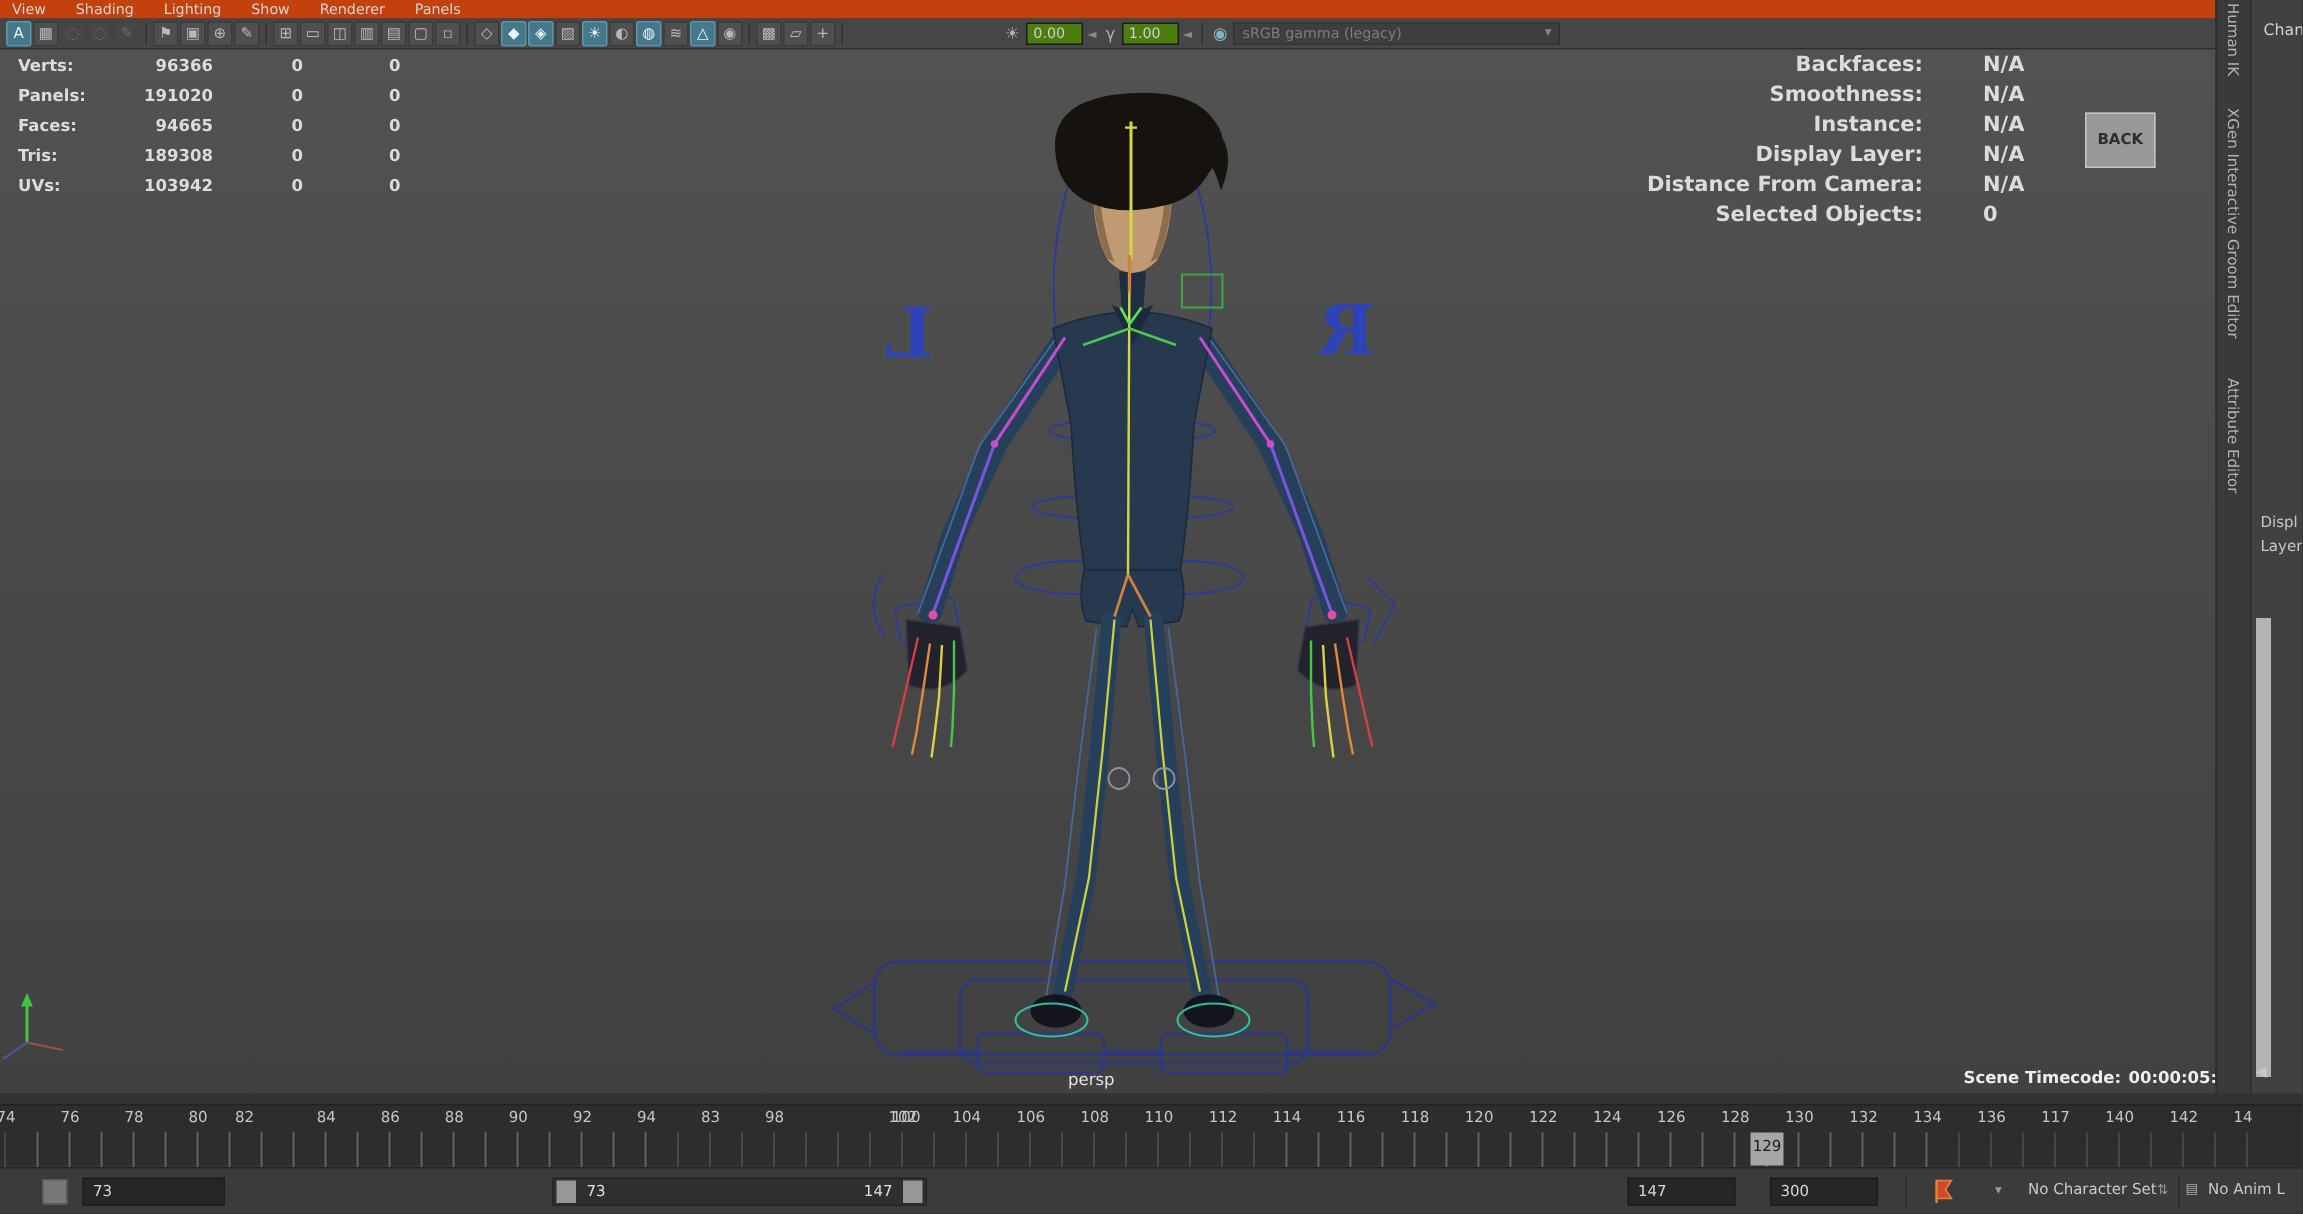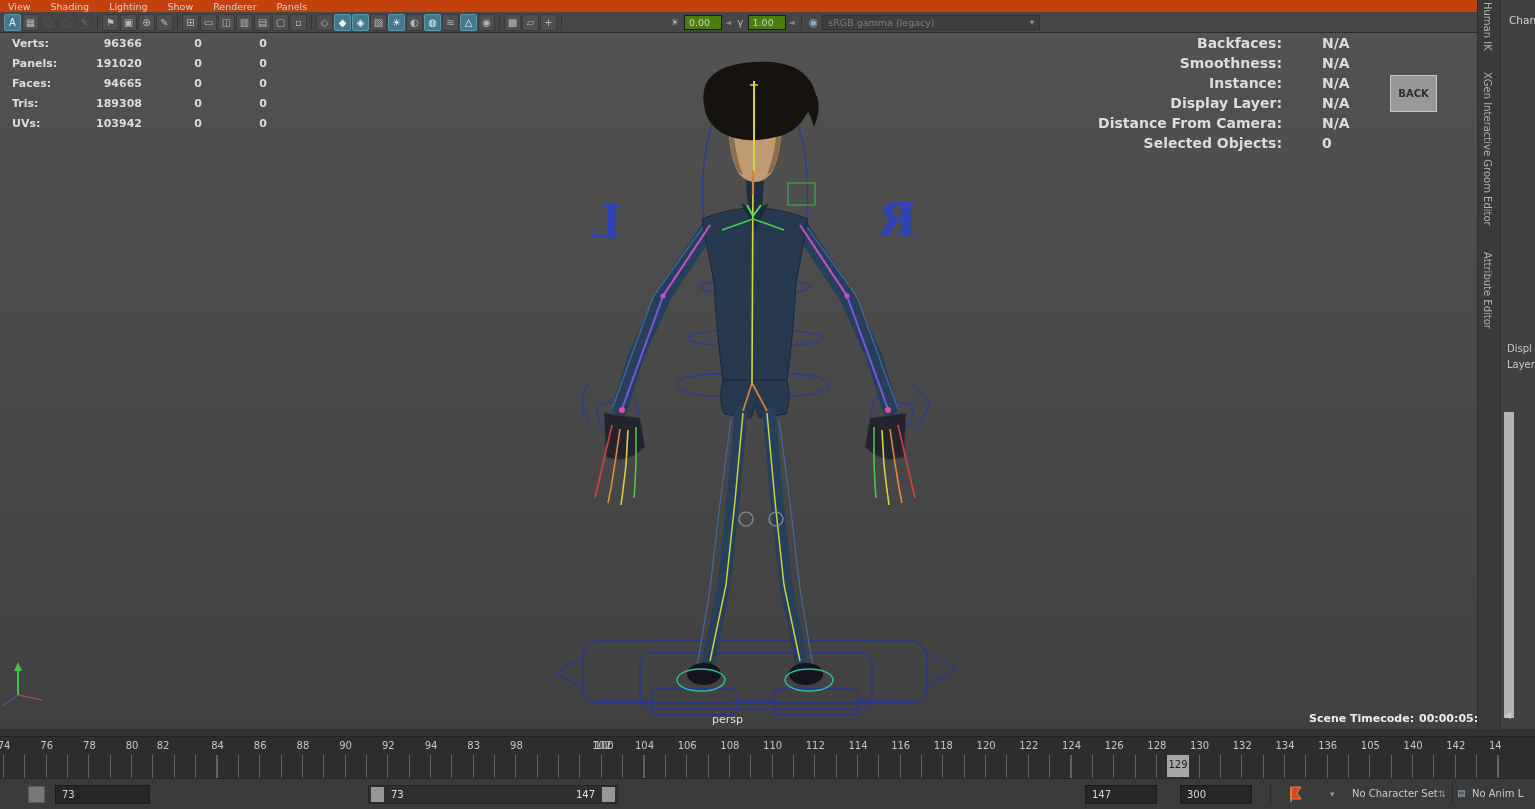--- a/index.html
+++ b/index.html
@@ -371,21 +371,21 @@
       <span class="tl-label" style="left: 929.4px;">118</span>
       <span class="tl-label" style="left: 972.1px;">120</span>
       <span class="tl-label" style="left: 1014.8px;">122</span>
       <span class="tl-label" style="left: 1057.5px;">124</span>
       <span class="tl-label" style="left: 1100.2px;">126</span>
       <span class="tl-label" style="left: 1142.9px;">128</span>
       <span class="tl-label" style="left: 1185.6px;">130</span>
       <span class="tl-label" style="left: 1228.3px;">132</span>
       <span class="tl-label" style="left: 1271px;">134</span>
       <span class="tl-label" style="left: 1313.7px;">136</span>
-      <span class="tl-label" style="left: 1356.4px;">105</span>
+      <span class="tl-label" style="left: 1356.4px;">117</span>
       <span class="tl-label" style="left: 1399.1px;">140</span>
       <span class="tl-label" style="left: 1441.8px;">142</span>
       <span class="tl-label" style="left: 1484.5px;">144</span>
     </div>
 </div>
 
 <div class="range-row">
   <div class="rr-btn"></div>
   <input class="rr-field" style="left: 55px; top: 6px; width: 95px;" value="73">
   <div class="range-slider">

